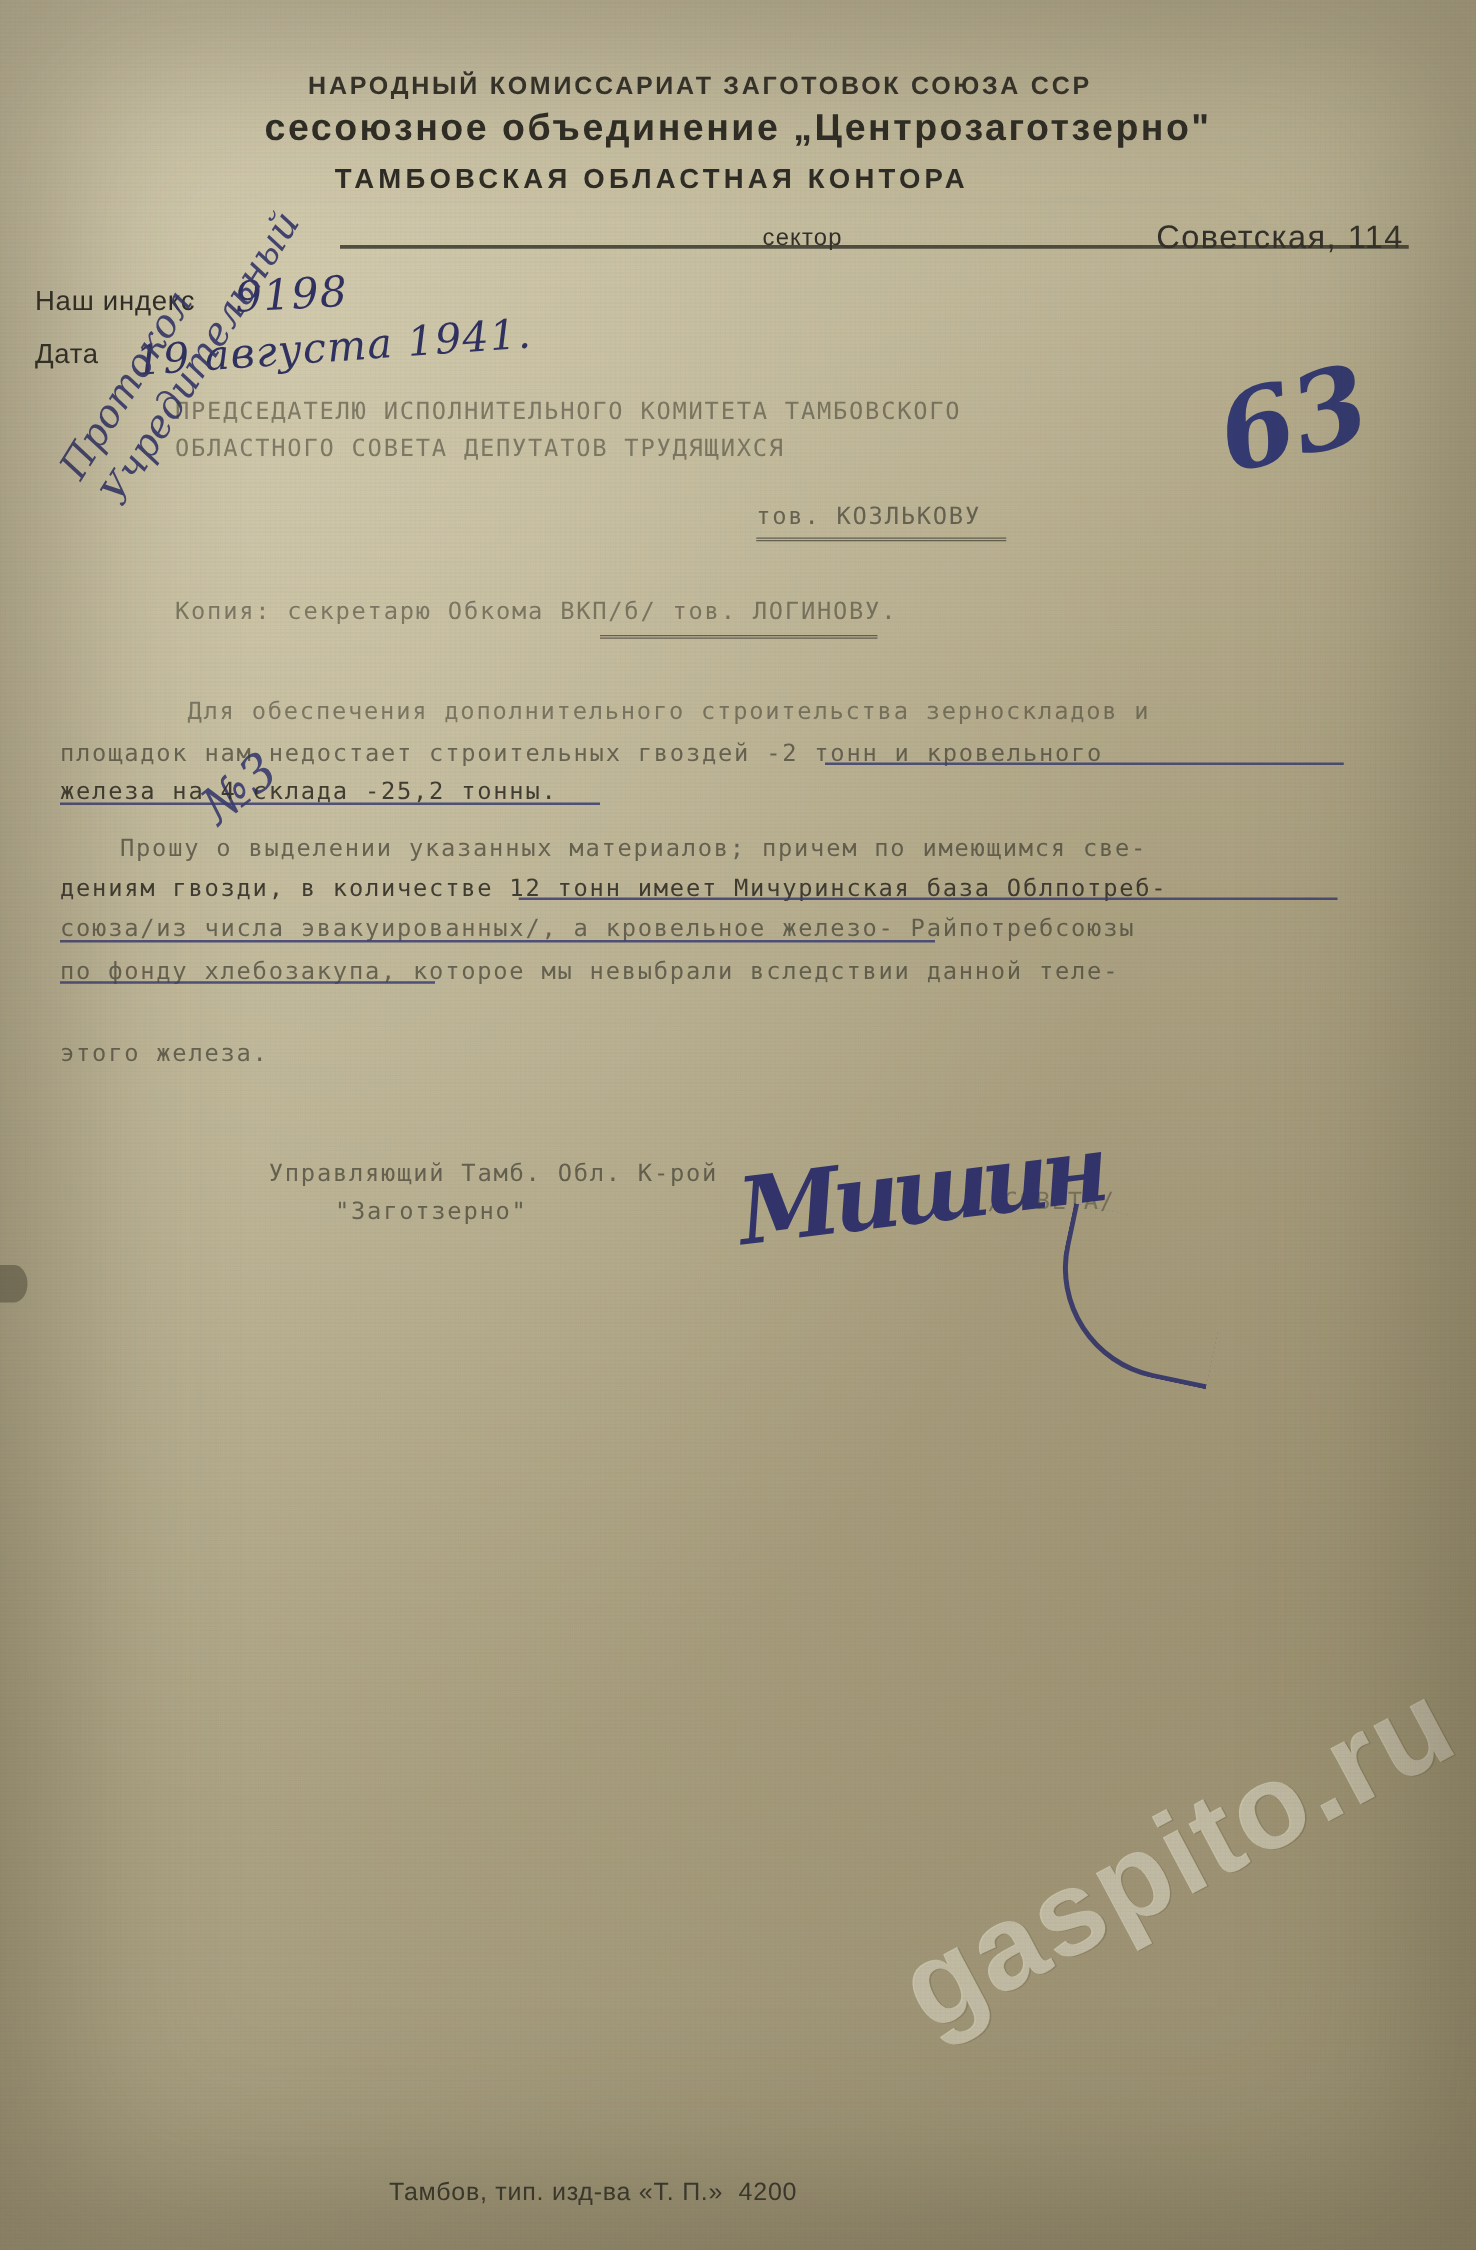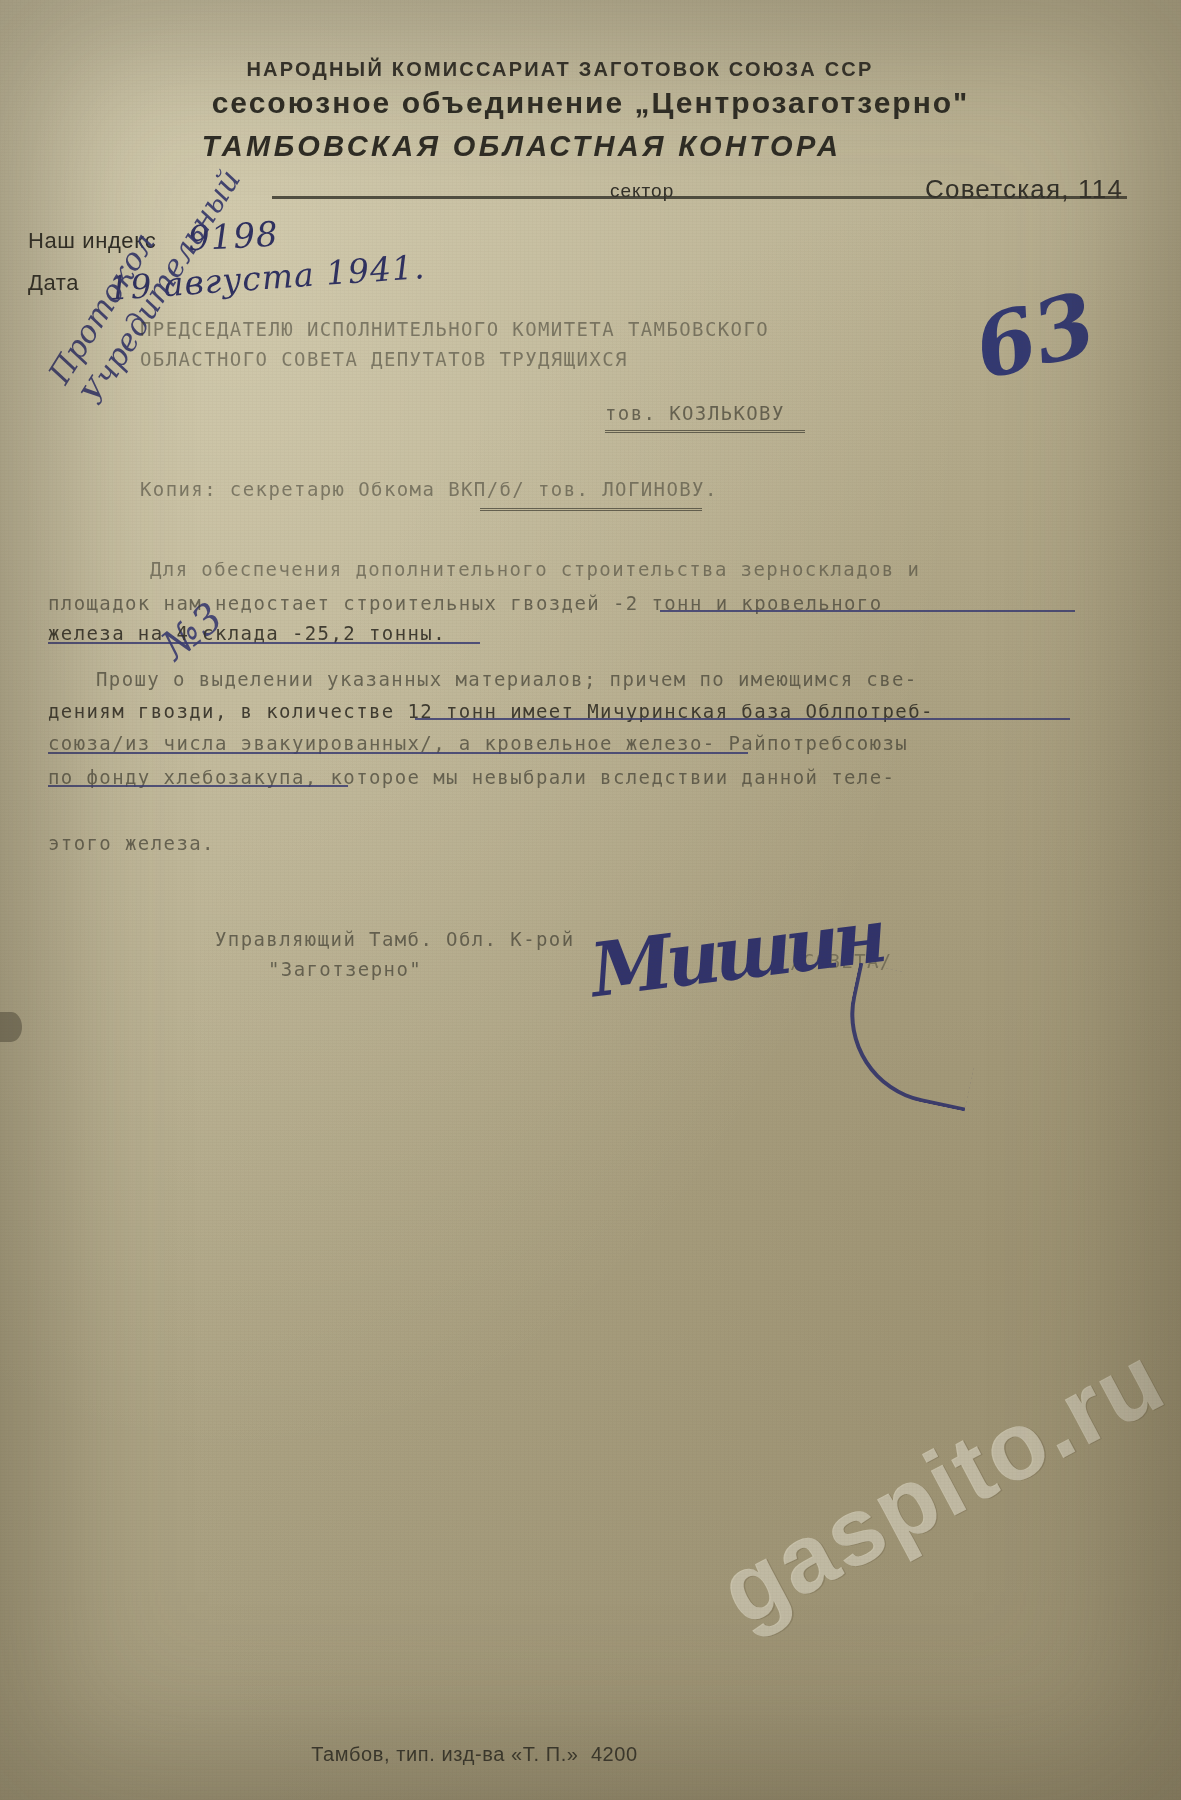--- a/index.html
+++ b/index.html
@@ -58,25 +58,24 @@
     top: 86px; left: 0; width: 1181px;
     text-align: center;
     font-size: 30px;
     letter-spacing: 2.0px;
     font-weight: 700;
     color: #2e2c25;
   }
   .lh3 {
     top: 130px; left: 0; width: 1043px;
     text-align: center;
-    font-size: 29px;
+    font-size: 22px;
     letter-spacing: 3.4px;
     font-weight: 700;
     color: #2e2c25;
-    font-style: italic;
   }
   .rule {
     position: absolute;
     top: 196px;
     left: 272px;
     width: 855px;
     height: 3px;
     background: #3a382e;
     opacity: 0.85;
   }

